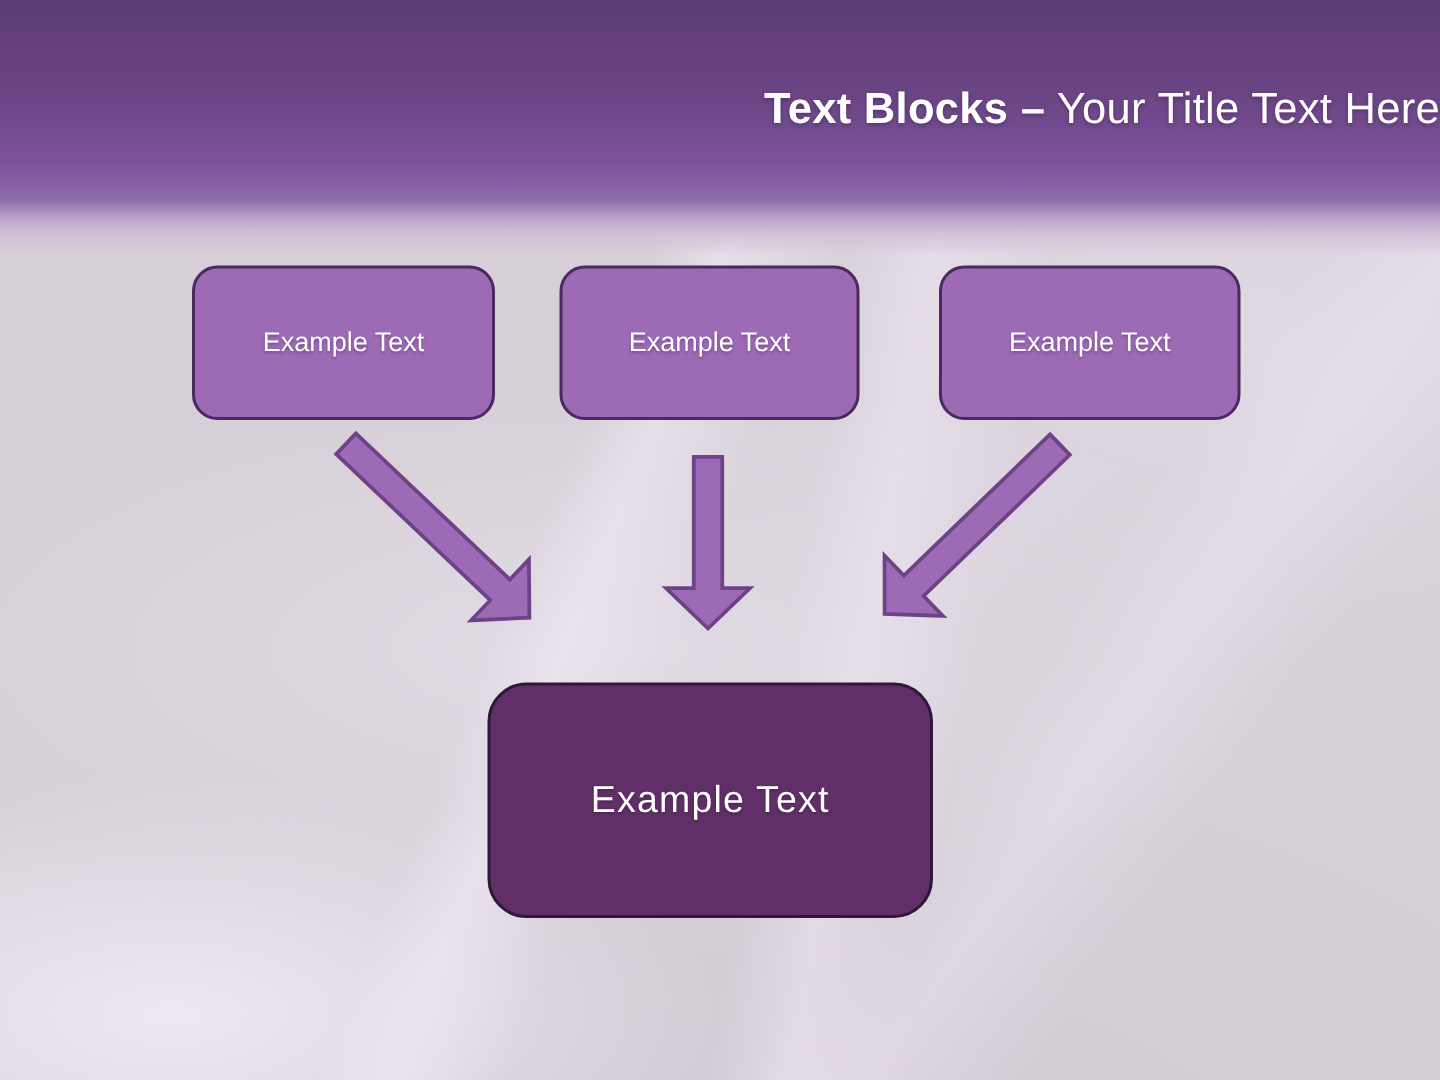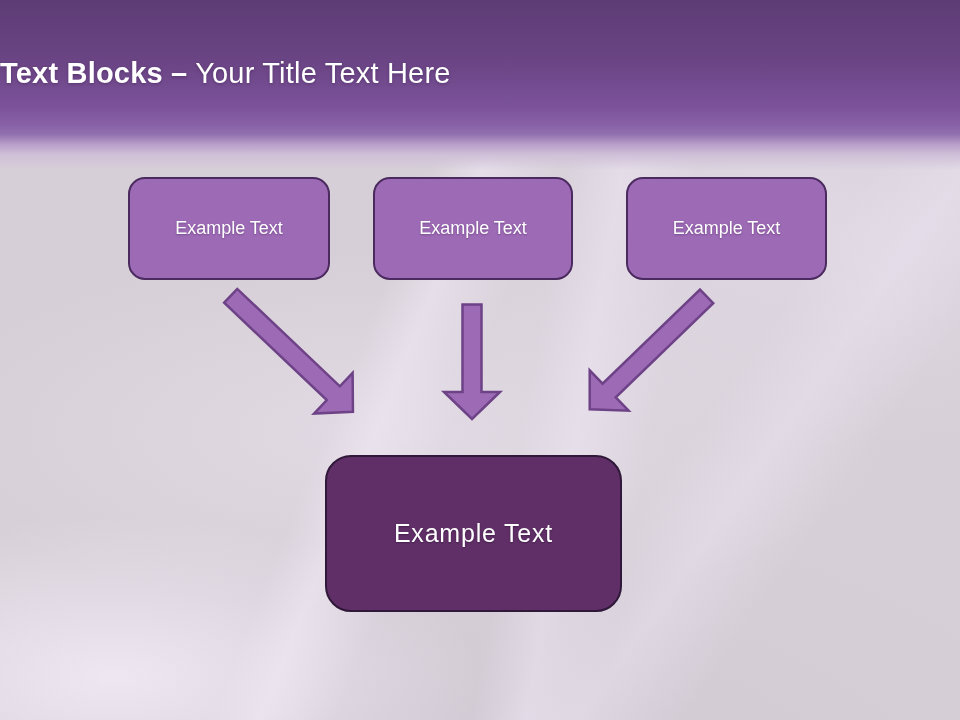--- a/index.html
+++ b/index.html
@@ -47,21 +47,21 @@
       #cfc0d8 91%,
       rgba(214,207,215,0) 100%);
   }
 
   .slide-title {
     position: absolute;
     left: 0; top: 52px;
     width: 100%;
     height: 42px;
     line-height: 42px;
-    text-align: left;
+    text-align: right;
     color: var(--title-color, #ffffff);
     font-size: 29px;
     letter-spacing: 0.2px;
     text-shadow: 0 1px 3px rgba(40,15,55,0.35);
     white-space: pre;
   }
   .slide-title .bold { font-weight: 700; }
   .slide-title .regular { font-weight: 400; }
 
   .text-block {

